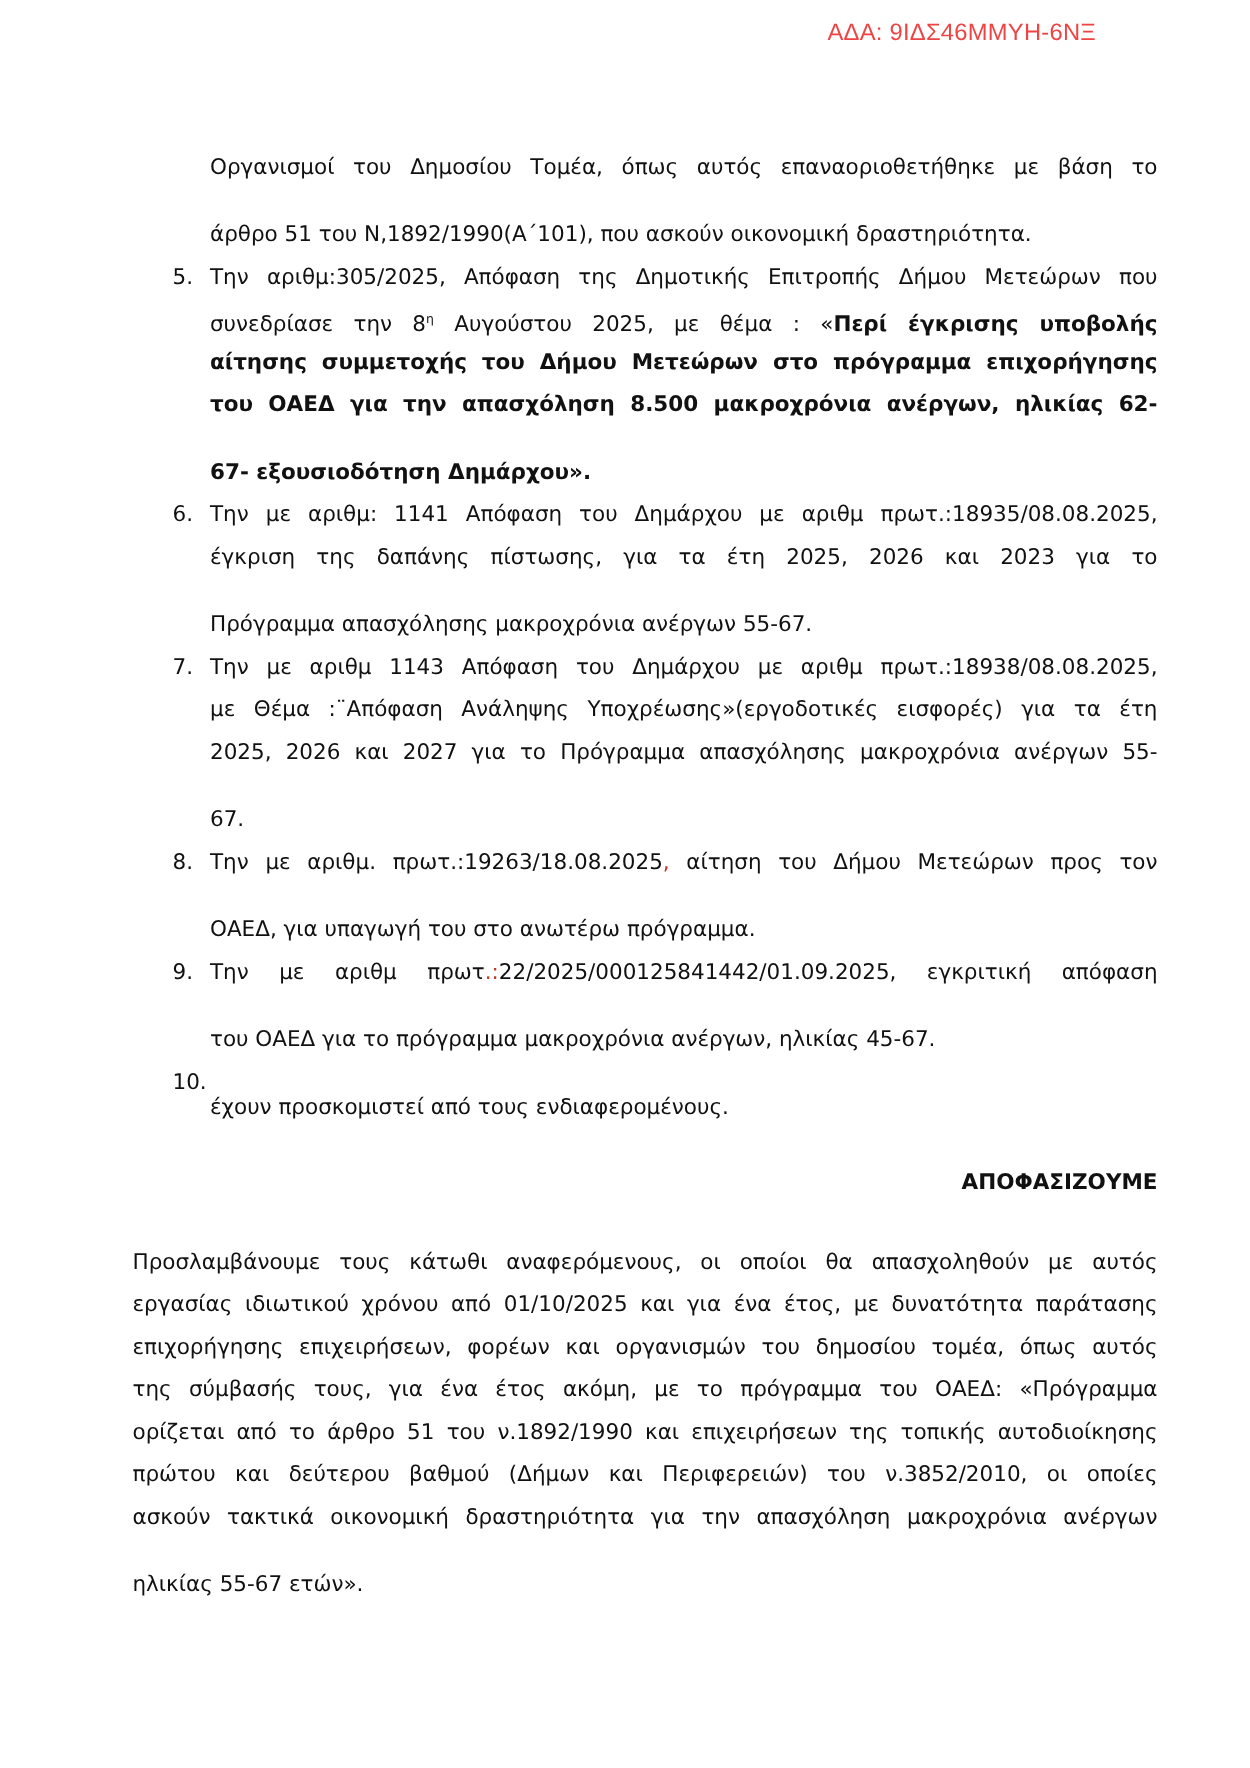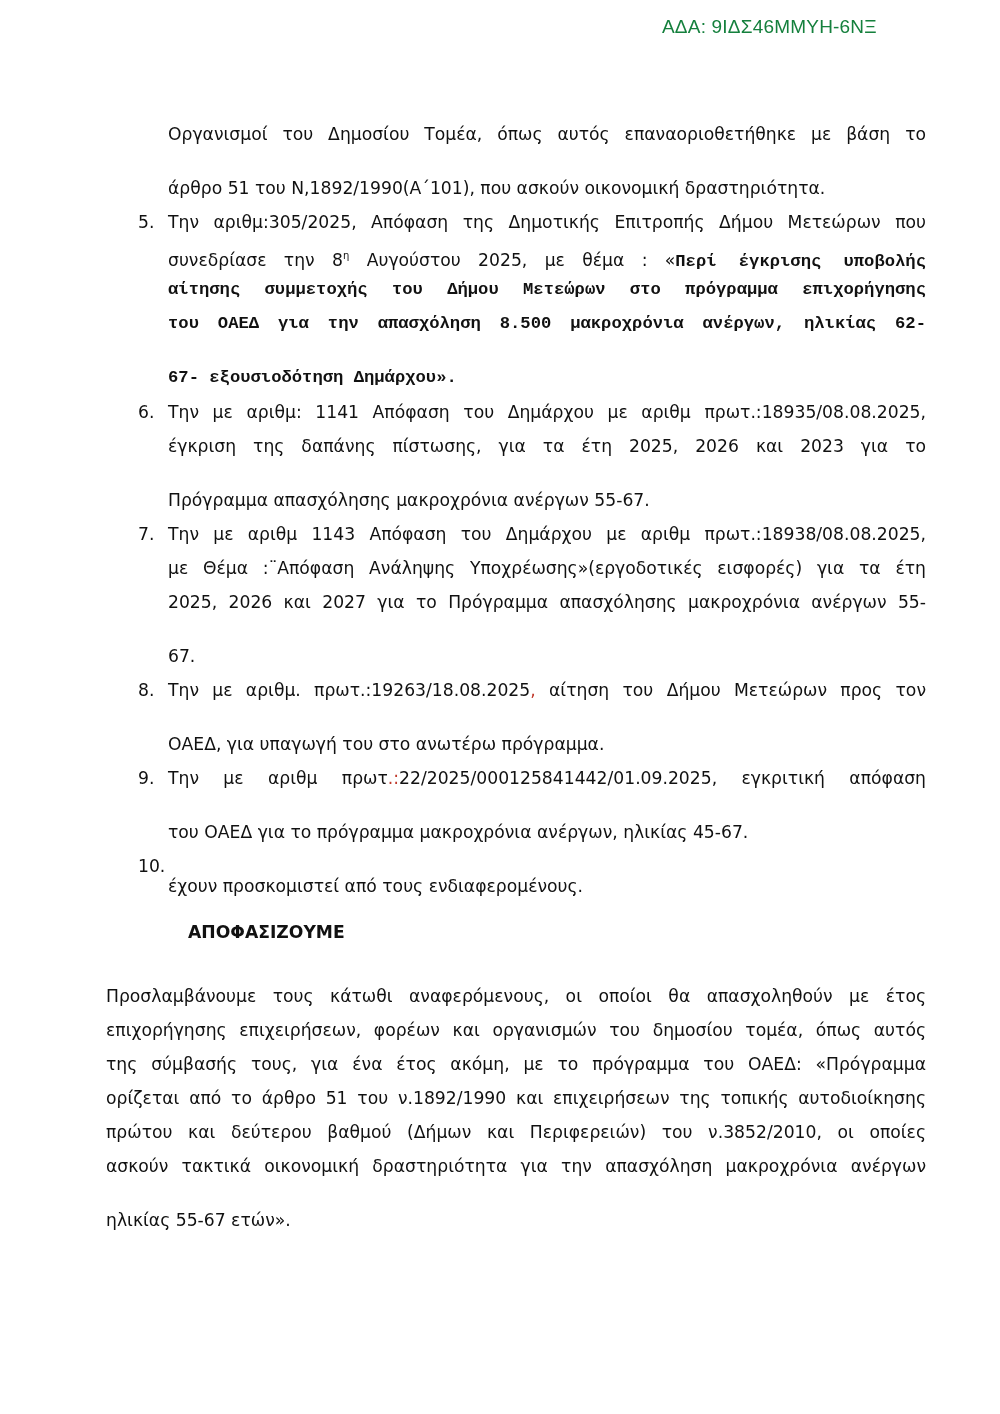--- a/index.html
+++ b/index.html
@@ -1,31 +1,31 @@
 <!DOCTYPE html>
 <html><head>
 <meta charset="utf-8">
 <style>
   html, body { margin: 0; padding: 0; background: #ffffff; }
   body { width: 1000px; height: 1414px; position: relative; overflow: hidden;
          font-family: "DejaVu Sans", sans-serif; color: #111; }
   .ada { position: absolute; top: 16px; left: 662px; font-family: "Liberation Sans", sans-serif;
-         font-size: 19px; color: #15803d; letter-spacing: 0.2px; }
+         font-size: 19px; color: #ef4444; letter-spacing: 0.2px; }
   .page { position: absolute; left: 106px; top: 117px; width: 820px; }
   .line { font-size: 17.2px; line-height: 34px; text-align: justify; text-align-last: justify;
           white-space: nowrap; height: 34px; }
   .line.last { text-align-last: left; margin-top: 20px; }
   .item { display: flex; }
   .num { width: 62px; text-align: right; padding-right: 0px; font-size: 17.2px; line-height: 34px; flex: none; box-sizing: border-box; }
   .num span { display: inline-block; width: 30px; text-align: left; }
   .body { width: 758px; }
   .indent { margin-left: 62px; width: 758px; }
-  .b { font-weight: bold; font-family: Liberation Mono, monospace; }
+  .b { font-weight: bold; }
   .red { color: #c0392b; }
-  .heading { text-align: left; font-weight: bold; font-size: 17.2px; margin-top: 12px; margin-left: 82px; height: 34px; line-height: 34px; }
+  .heading { text-align: right; font-weight: bold; font-size: 17.2px; margin-top: 26px; margin-left: 82px; height: 34px; line-height: 34px; }
   .para { margin-top: 30px; }
   .para .line { width: 820px; }
 </style>
 </head>
 <body>
 
 <div class="ada">ΑΔΑ: 9ΙΔΣ46ΜΜΥΗ-6ΝΞ</div>
 
 <div class="page">
 
@@ -83,21 +83,22 @@
   <div class="item">
     <div class="num"><span>10.</span></div>
     <div class="body">
       <div class="line last">έχουν προσκομιστεί από τους ενδιαφερομένους.</div>
     </div>
   </div>
 
   <div class="heading">ΑΠΟΦΑΣΙΖΟΥΜΕ</div>
 
   <div class="para">
-    <div class="line">Προσλαμβάνουμε τους κάτωθι αναφερόμενους, οι οποίοι θα απασχοληθούν με έτος</div>
+    <div class="line">Προσλαμβάνουμε τους κάτωθι αναφερόμενους, οι οποίοι θα απασχοληθούν με αυτός</div>
+    <div class="line">εργασίας ιδιωτικού χρόνου από 01/10/2025 και για ένα έτος, με  δυνατότητα παράτασης</div>
     <div class="line">επιχορήγησης επιχειρήσεων, φορέων και οργανισμών του δημοσίου τομέα, όπως αυτός</div>
     <div class="line">της σύμβασής τους, για ένα έτος ακόμη, με το πρόγραμμα  του ΟΑΕΔ: «Πρόγραμμα</div>
     <div class="line">ορίζεται από το άρθρο 51 του ν.1892/1990 και επιχειρήσεων της τοπικής αυτοδιοίκησης</div>
     <div class="line">πρώτου και δεύτερου  βαθμού (Δήμων και Περιφερειών) του ν.3852/2010, οι οποίες</div>
     <div class="line">ασκούν τακτικά οικονομική δραστηριότητα για την απασχόληση μακροχρόνια ανέργων</div>
     <div class="line last">ηλικίας 55-67 ετών».</div>
   </div>
 </div>
 
 </body></html>

